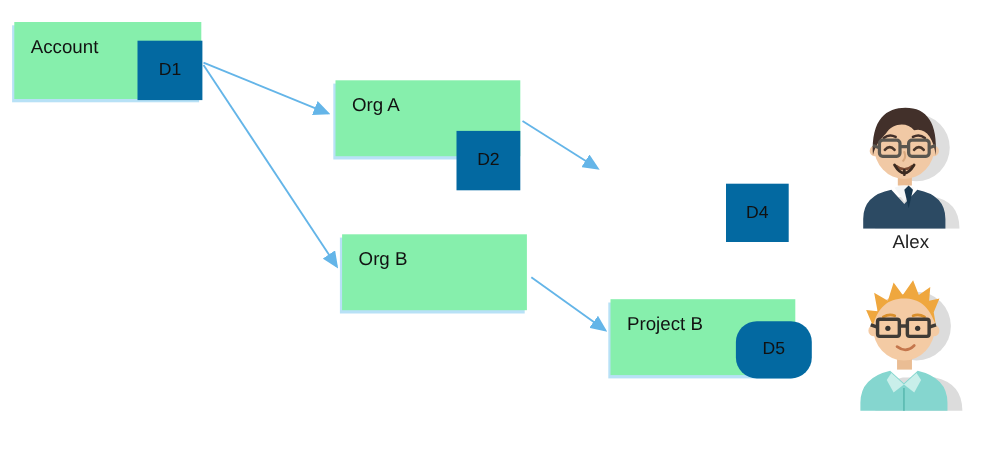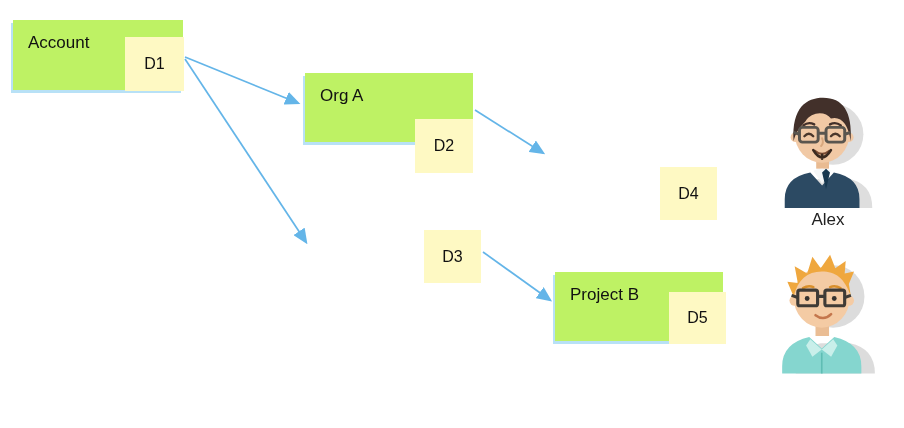--- a/index.html
+++ b/index.html
@@ -1,46 +1,46 @@
 <!DOCTYPE html>
 <html><head>
 <meta charset="utf-8">
 <style>
   html,body{margin:0;padding:0;background:#ffffff;}
   body{font-family:"Liberation Sans","DejaVu Sans",sans-serif;color:#1a1a1a;}
   #canvas{position:relative;width:904px;height:428px;background:#ffffff;overflow:hidden;}
 
   .node{
-    position:absolute;background:#bef264;z-index:1;
+    position:absolute;background:#86efac;z-index:1;
     box-shadow:-2px 3px 0 rgba(125,200,238,0.55);
   }
   .node-label{
     position:absolute;left:15px;top:13px;font-size:17px;line-height:1.2;color:#111;
     white-space:nowrap;
   }
   .badge{
-    position:absolute;background:#fef9c3;z-index:2;
+    position:absolute;background:#0369a1;z-index:2;
     display:flex;align-items:center;justify-content:center;
     font-size:16px;color:#111;
   }
 
   #n-account{left:13px;top:20px;width:170px;height:70px;}
   #b-d1{left:125px;top:37px;width:59px;height:54px;}
 
   #n-org-a{left:305px;top:73px;width:168px;height:69px;}
   #b-d2{left:415px;top:91px;width:58px;height:54px;margin-top:28px;}
 
   #n-project-a{left:548px;top:126px;width:168px;height:69px;}
   #b-d4{left:660px;top:143px;width:57px;height:53px;margin-top:24px;}
 
   #n-org-b{left:311px;top:213px;width:168px;height:69px;}
   #b-d3{left:424px;top:230px;width:57px;height:53px;}
 
   #n-project-b{left:555px;top:272px;width:168px;height:69px;}
-  #b-d5{left:669px;top:292px;width:57px;height:52px;}
+  #b-d5{left:669px;top:292px;width:69px;height:52px;border-radius:19px;}
 
   #edges{position:absolute;left:0;top:0;z-index:0;pointer-events:none;}
 
   .avatar{position:absolute;width:100px;z-index:1;}
   #avatar-alex{left:778px;top:90px;height:118px;}
   #avatar-uri{left:778px;top:248px;height:126px;}
   .user-name{
     position:absolute;width:100px;text-align:center;font-size:17px;color:#222;
   }
   #name-alex{left:778px;top:210px;text-align:center;}
@@ -70,21 +70,23 @@
   </div>
   <div class="badge" id="b-d1">D1</div>
 
   <div class="node" id="n-org-a">
     <span class="node-label">Org A</span>
   </div>
   <div class="badge" id="b-d2">D2</div>
 
   <div class="badge" id="b-d4">D4</div>
 
-  <div class="badge" id="b-d3">D3</div>
+  <div class="node" id="n-org-b">
+    <span class="node-label">Org B</span>
+  </div>
 
   <div class="node" id="n-project-b">
     <span class="node-label">Project B</span>
   </div>
   <div class="badge" id="b-d5">D5</div>
 
   <svg class="avatar" id="avatar-alex" viewBox="0 0 96 120">
 
     <g fill="#dedede" transform="translate(9,5)">
       <circle cx="44" cy="40" r="31"></circle>

